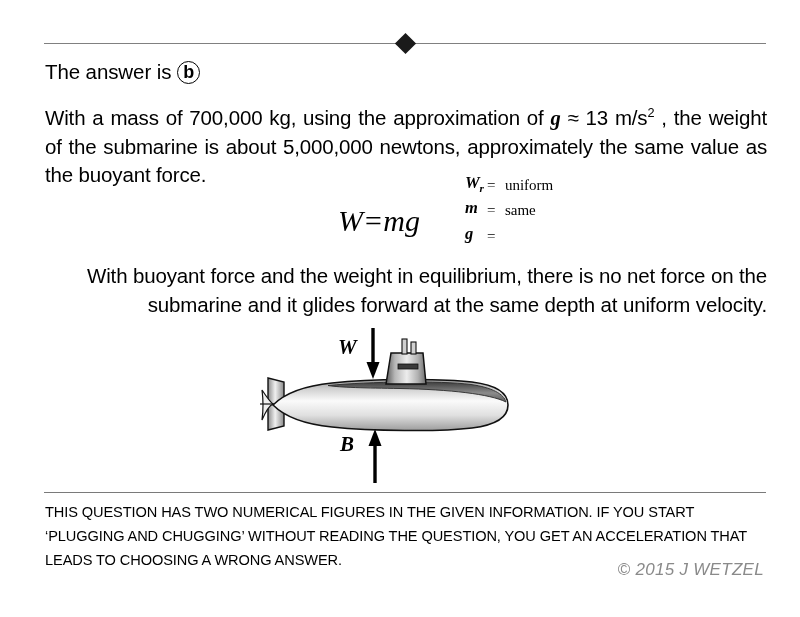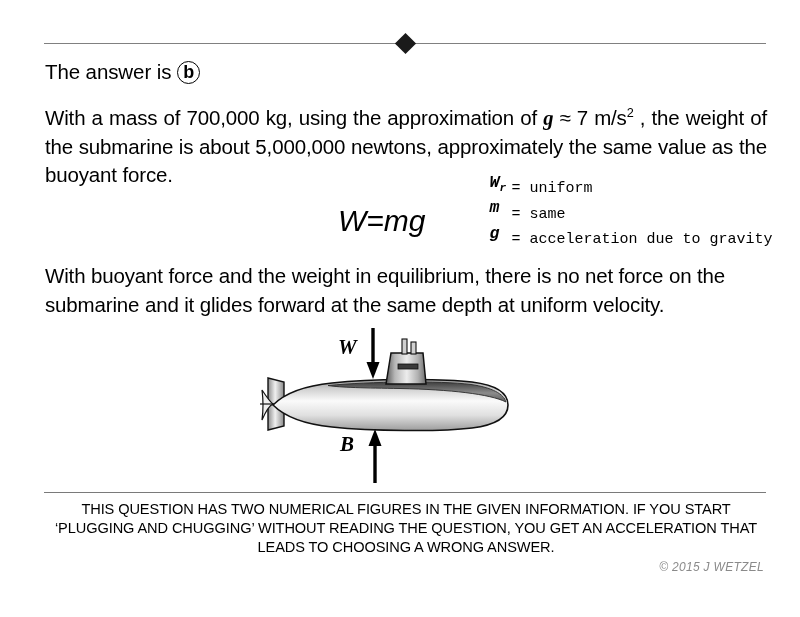--- a/index.html
+++ b/index.html
@@ -82,56 +82,55 @@
     position: absolute;
     left: 45px;
     width: 722px;
     font-size: 20.5px;
     line-height: 28.5px;
     text-align: justify;
     letter-spacing: -0.15px;
   }
   .para1 { top: 104px; }
   .para2 { top: 262px; }
-  .para2 { text-align: left; }
+  .para2 { text-align: right; }
   .mathg {
     font-family: "Liberation Serif", serif;
     font-weight: bold;
     font-style: italic;
     font-size: 20.5px;
   }
   sup.sq { font-size: 0.62em; vertical-align: super; line-height: 0; }
 
   
   .eq-block {
     position: absolute;
     left: 338px;
     top: 173px;
     display: flex;
     align-items: center;
   }
   .eq-main {
-    font-family: Liberation Sans, sans-serif;
+    font-family: Liberation Serif, serif;
     font-style: italic;
     font-size: 30px;
     white-space: nowrap;
-    margin-right: 64px;
+    margin-right: 45px;
     position: relative;
     top: 10px;
   }
   .eq-legend {
     font-family: "Liberation Serif", serif;
     font-size: 15px;
     line-height: 19px;
   }
   .leg-row {
     display: flex;
-    align-items: flex-end;
+    align-items: center;
     white-space: nowrap;
-    font-family: Liberation Mono, monospace;
   }
   .leg-sym {
     width: 22px;
     font-weight: bold;
     font-style: italic;
     font-size: 16.5px;
     display: inline-block;
   }
   .leg-sym sub { font-size: 0.68em; font-style: italic; font-weight: bold; }
   .leg-eq {
@@ -168,29 +167,29 @@
     width: 722px;
     height: 1px;
     background: #7a7a7a;
   }
   .caption {
     position: absolute;
     left: 45px;
     top: 500px;
     width: 722px;
     font-size: 14.6px;
-    line-height: 19px;
+    line-height: 24px;
     letter-spacing: -0.1px;
-    text-align: center;
+    text-align: left;
   }
   .copyright {
     position: absolute;
     right: 36px;
     top: 560px;
-    font-size: 12px;
+    font-size: 17px;
     font-style: italic;
     color: #8a8a8a;
     letter-spacing: 0.3px;
   }
 </style>
 </head>
 <body>
 
 <div class="page">
 
@@ -198,21 +197,21 @@
     <div class="top-rule"></div>
     <div class="diamond"></div>
   </div>
 
   <div class="answer-line">
     <span class="answer-text">The answer is</span>
     <span class="circled">b</span>
   </div>
 
   <div class="para para1">
-    <span>With a mass of 700,000 kg, using the approximation of </span><span class="mathg">g</span><span> ≈ 7 m/s</span><sup class="sq">2</sup><span> , the weight of the submarine is about 5,000,000 newtons, approximately the same value as the buoyant force.</span>
+    <span>With a mass of 700,000 kg, using the approximation of </span><span class="mathg">g</span><span> ≈ 13 m/s</span><sup class="sq">2</sup><span> , the weight of the submarine is about 5,000,000 newtons, approximately the same value as the buoyant force.</span>
   </div>
 
   <div class="eq-block">
     <div class="eq-main">W=mg</div>
     <div class="eq-legend">
 
       <div class="leg-row">
         <span class="leg-sym"><span>W</span><sub>r</sub></span>
         <span class="leg-eq">=</span>
         <span class="leg-desc">uniform</span>
@@ -220,21 +219,20 @@
 
       <div class="leg-row">
         <span class="leg-sym"><span>m</span><sub></sub></span>
         <span class="leg-eq">=</span>
         <span class="leg-desc">same</span>
       </div>
 
       <div class="leg-row">
         <span class="leg-sym"><span>g</span><sub></sub></span>
         <span class="leg-eq">=</span>
-        <span class="leg-desc">acceleration due to gravity</span>
       </div>
 
     </div>
   </div>
 
   <div class="para para2">With buoyant force and the weight in equilibrium, there is no net force on the submarine and it glides forward at the same depth at uniform velocity.</div>
 
   <div class="figure">
 
     <span class="force-label label-w">W</span>

